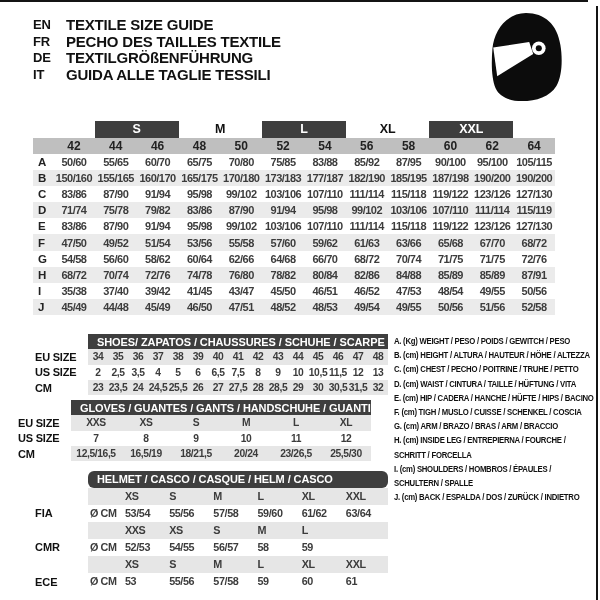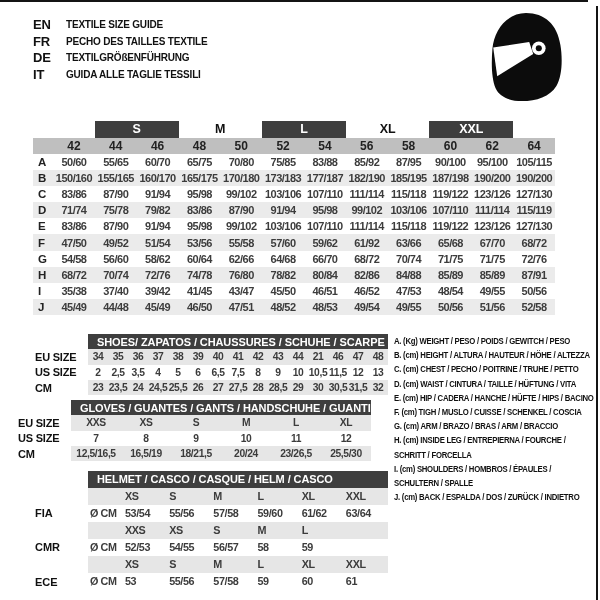--- a/index.html
+++ b/index.html
@@ -5,21 +5,21 @@
   html,body{margin:0;padding:0;background:#fff;}
   .canvas{position:relative;width:600px;height:600px;background:#fff;overflow:hidden;
           font-family:"Liberation Sans", sans-serif;color:#2e2e2e;}
   .top-line{position:absolute;left:0;top:0;width:588px;height:2px;background:#141414;}
   .right-line{position:absolute;left:596px;top:6px;width:2px;height:594px;background:#141414;}
 
   
   .lang-block{position:absolute;left:33px;top:17px;}
   .lang-row{display:flex;height:16.5px;line-height:16.5px;}
   .lang-code{width:33px;font-weight:bold;font-size:13px;letter-spacing:-0.2px;color:#111;}
-  .lang-text{font-weight:bold;font-size:10px;letter-spacing:-0.2px;color:#111;white-space:nowrap;}
+  .lang-text{font-weight:bold;font-size:15px;letter-spacing:-0.2px;color:#111;white-space:nowrap;}
 
   .helmet{position:absolute;left:486px;top:10px;width:80px;height:95px;}
 
   
   .main-table{position:absolute;left:33px;top:121px;width:522px;}
   .mrow{display:grid;grid-template-columns:20px repeat(12,1fr);align-items:center;}
   .grouprow{height:17px;}
   .gcell{height:17px;line-height:17px;text-align:center;font-weight:bold;font-size:12.5px;color:#111;}
   .gcell.dark{background:#3e3e3e;color:#fff;}
   .numrow{height:16px;background:#bfbfbf;}
@@ -46,21 +46,21 @@
 
   
   .helmet-table{position:absolute;left:35px;top:471px;width:353px;}
   .hrow{display:grid;grid-template-columns:53px 35px repeat(6,1fr);align-items:center;}
   .hrow.titlerow{height:16.5px;}
   .hrow{height:17.1px;}
   .hlabel{font-weight:bold;font-size:11px;color:#111;}
   .hcell{height:17.1px;line-height:17.1px;text-align:left;padding-left:2px;font-weight:bold;
          font-size:10.8px;letter-spacing:-0.4px;color:#3c3c3c;white-space:nowrap;}
   .hcell.band{background:#e6e6e6;}
-  .htitle{grid-column:span 7;}
+  .htitle{grid-column:span 7;border-radius:6px;}
 
   
   .legend{position:absolute;left:394px;top:334px;width:206px;}
   .legend-item{width:236px;transform:scaleX(0.86);transform-origin:0 0;
                font-weight:bold;font-size:9px;letter-spacing:-0.3px;line-height:14.2px;color:#111;}
 </style>
 </head>
 <body>
 
 <div class="canvas">
@@ -196,21 +196,21 @@
       </div>
       <div class="mrow drow band">
         <div class="dlabel">F</div>
         <div class="dcell">47/50</div>
         <div class="dcell">49/52</div>
         <div class="dcell">51/54</div>
         <div class="dcell">53/56</div>
         <div class="dcell">55/58</div>
         <div class="dcell">57/60</div>
         <div class="dcell">59/62</div>
-        <div class="dcell">61/92</div>
+        <div class="dcell">61/63</div>
         <div class="dcell">63/66</div>
         <div class="dcell">65/68</div>
         <div class="dcell">67/70</div>
         <div class="dcell">68/72</div>
       </div>
       <div class="mrow drow">
         <div class="dlabel">G</div>
         <div class="dcell">54/58</div>
         <div class="dcell">56/60</div>
         <div class="dcell">58/62</div>
@@ -282,21 +282,21 @@
         <div class="scell band">35</div>
         <div class="scell band">36</div>
         <div class="scell band">37</div>
         <div class="scell band">38</div>
         <div class="scell band">39</div>
         <div class="scell band">40</div>
         <div class="scell band">41</div>
         <div class="scell band">42</div>
         <div class="scell band">43</div>
         <div class="scell band">44</div>
-        <div class="scell band">21</div>
+        <div class="scell band">45</div>
         <div class="scell band">46</div>
         <div class="scell band">47</div>
         <div class="scell band">48</div>
       </div>
       <div class="srow">
         <div class="slabel">US SIZE</div>
         <div class="scell">2</div>
         <div class="scell">2,5</div>
         <div class="scell">3,5</div>
         <div class="scell">4</div>

